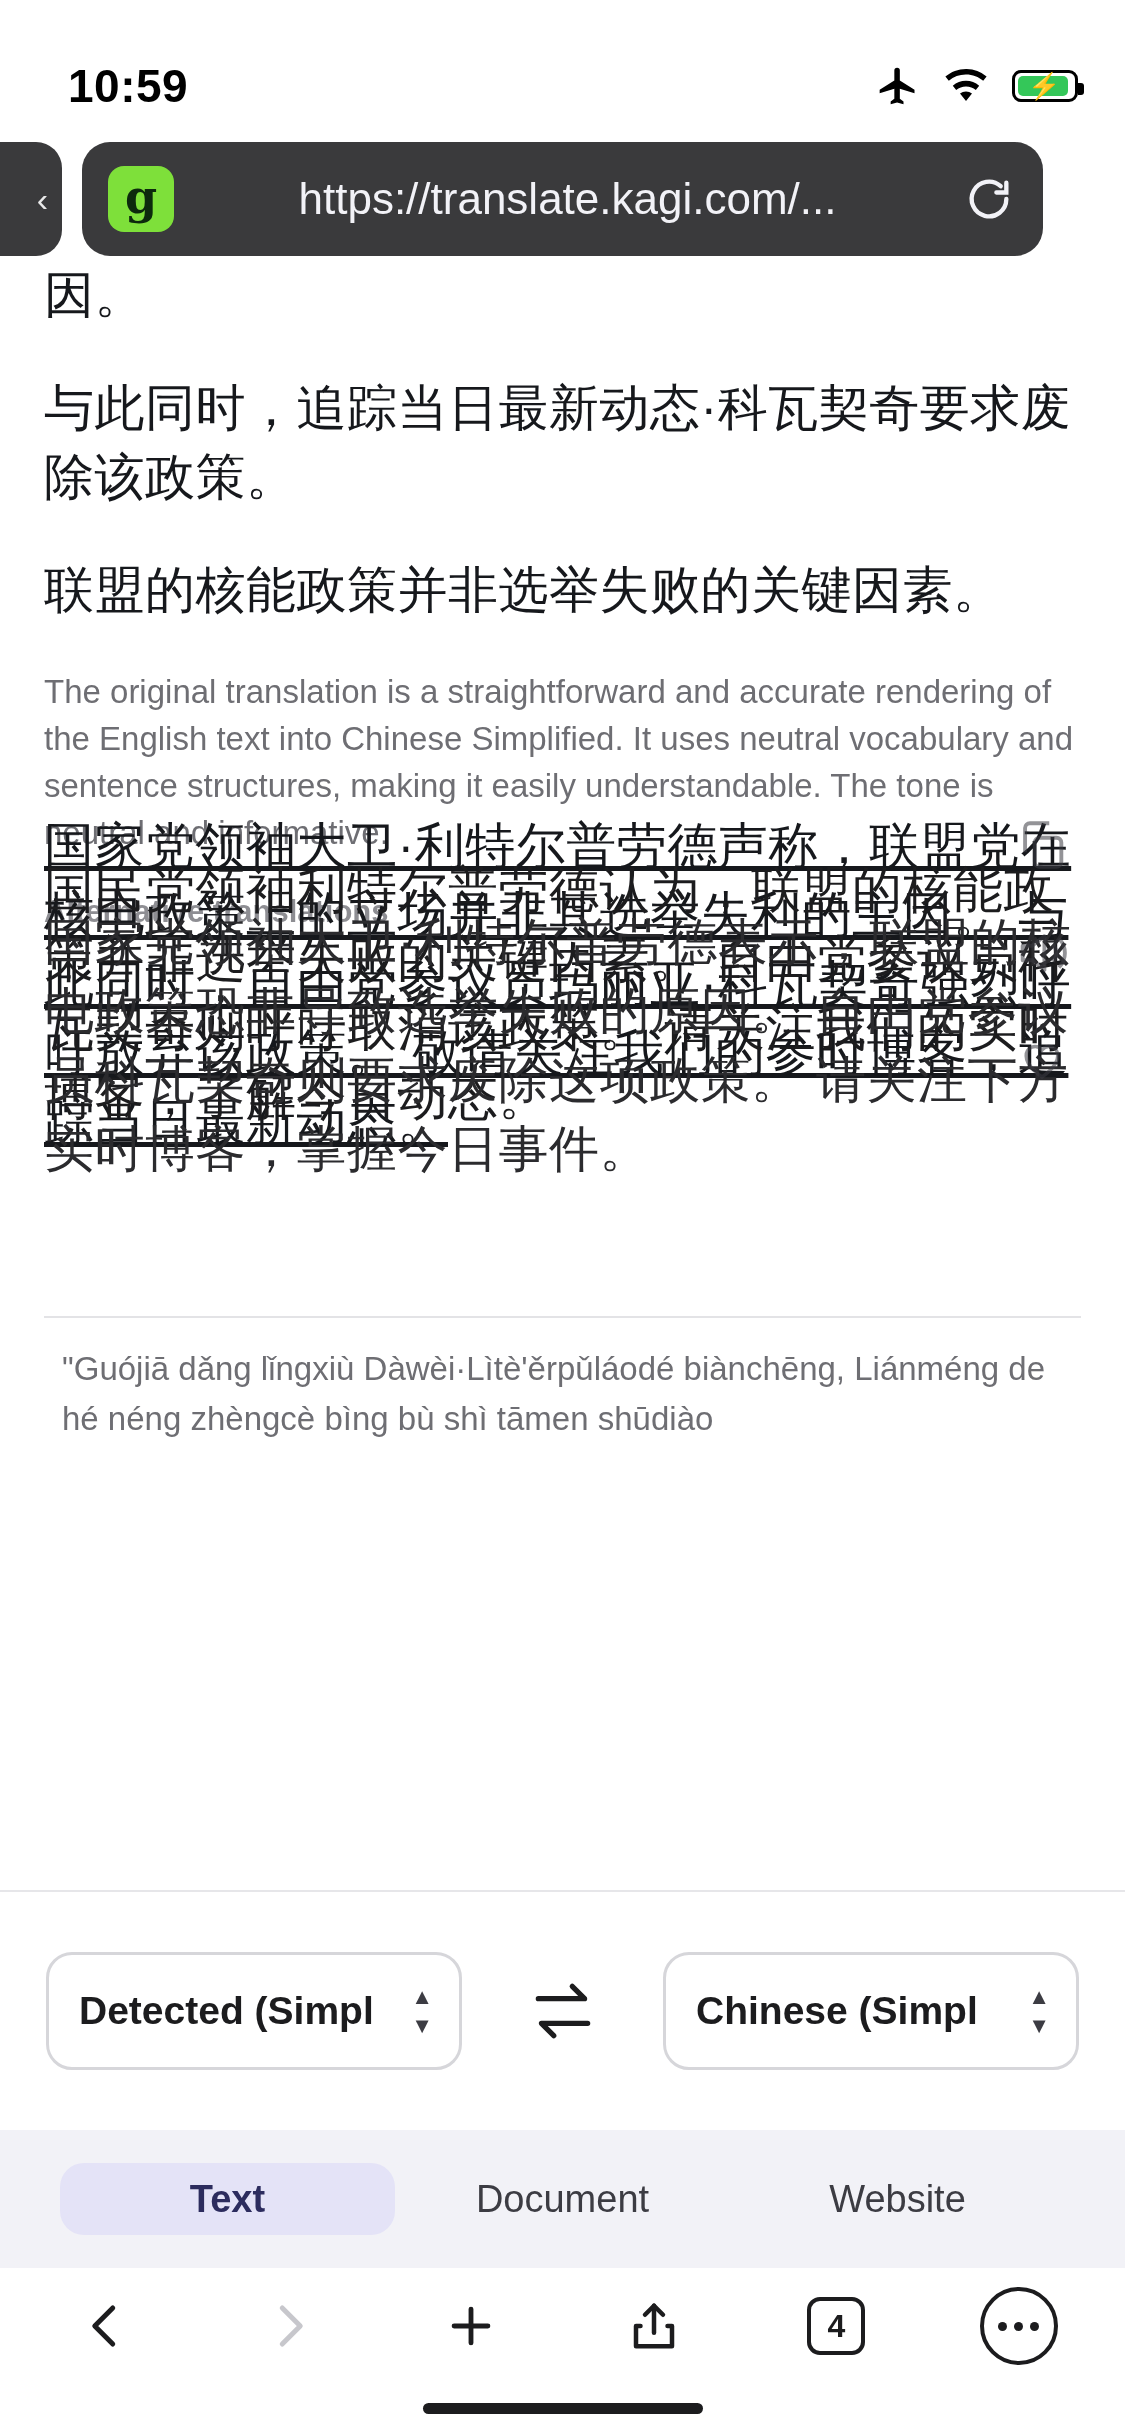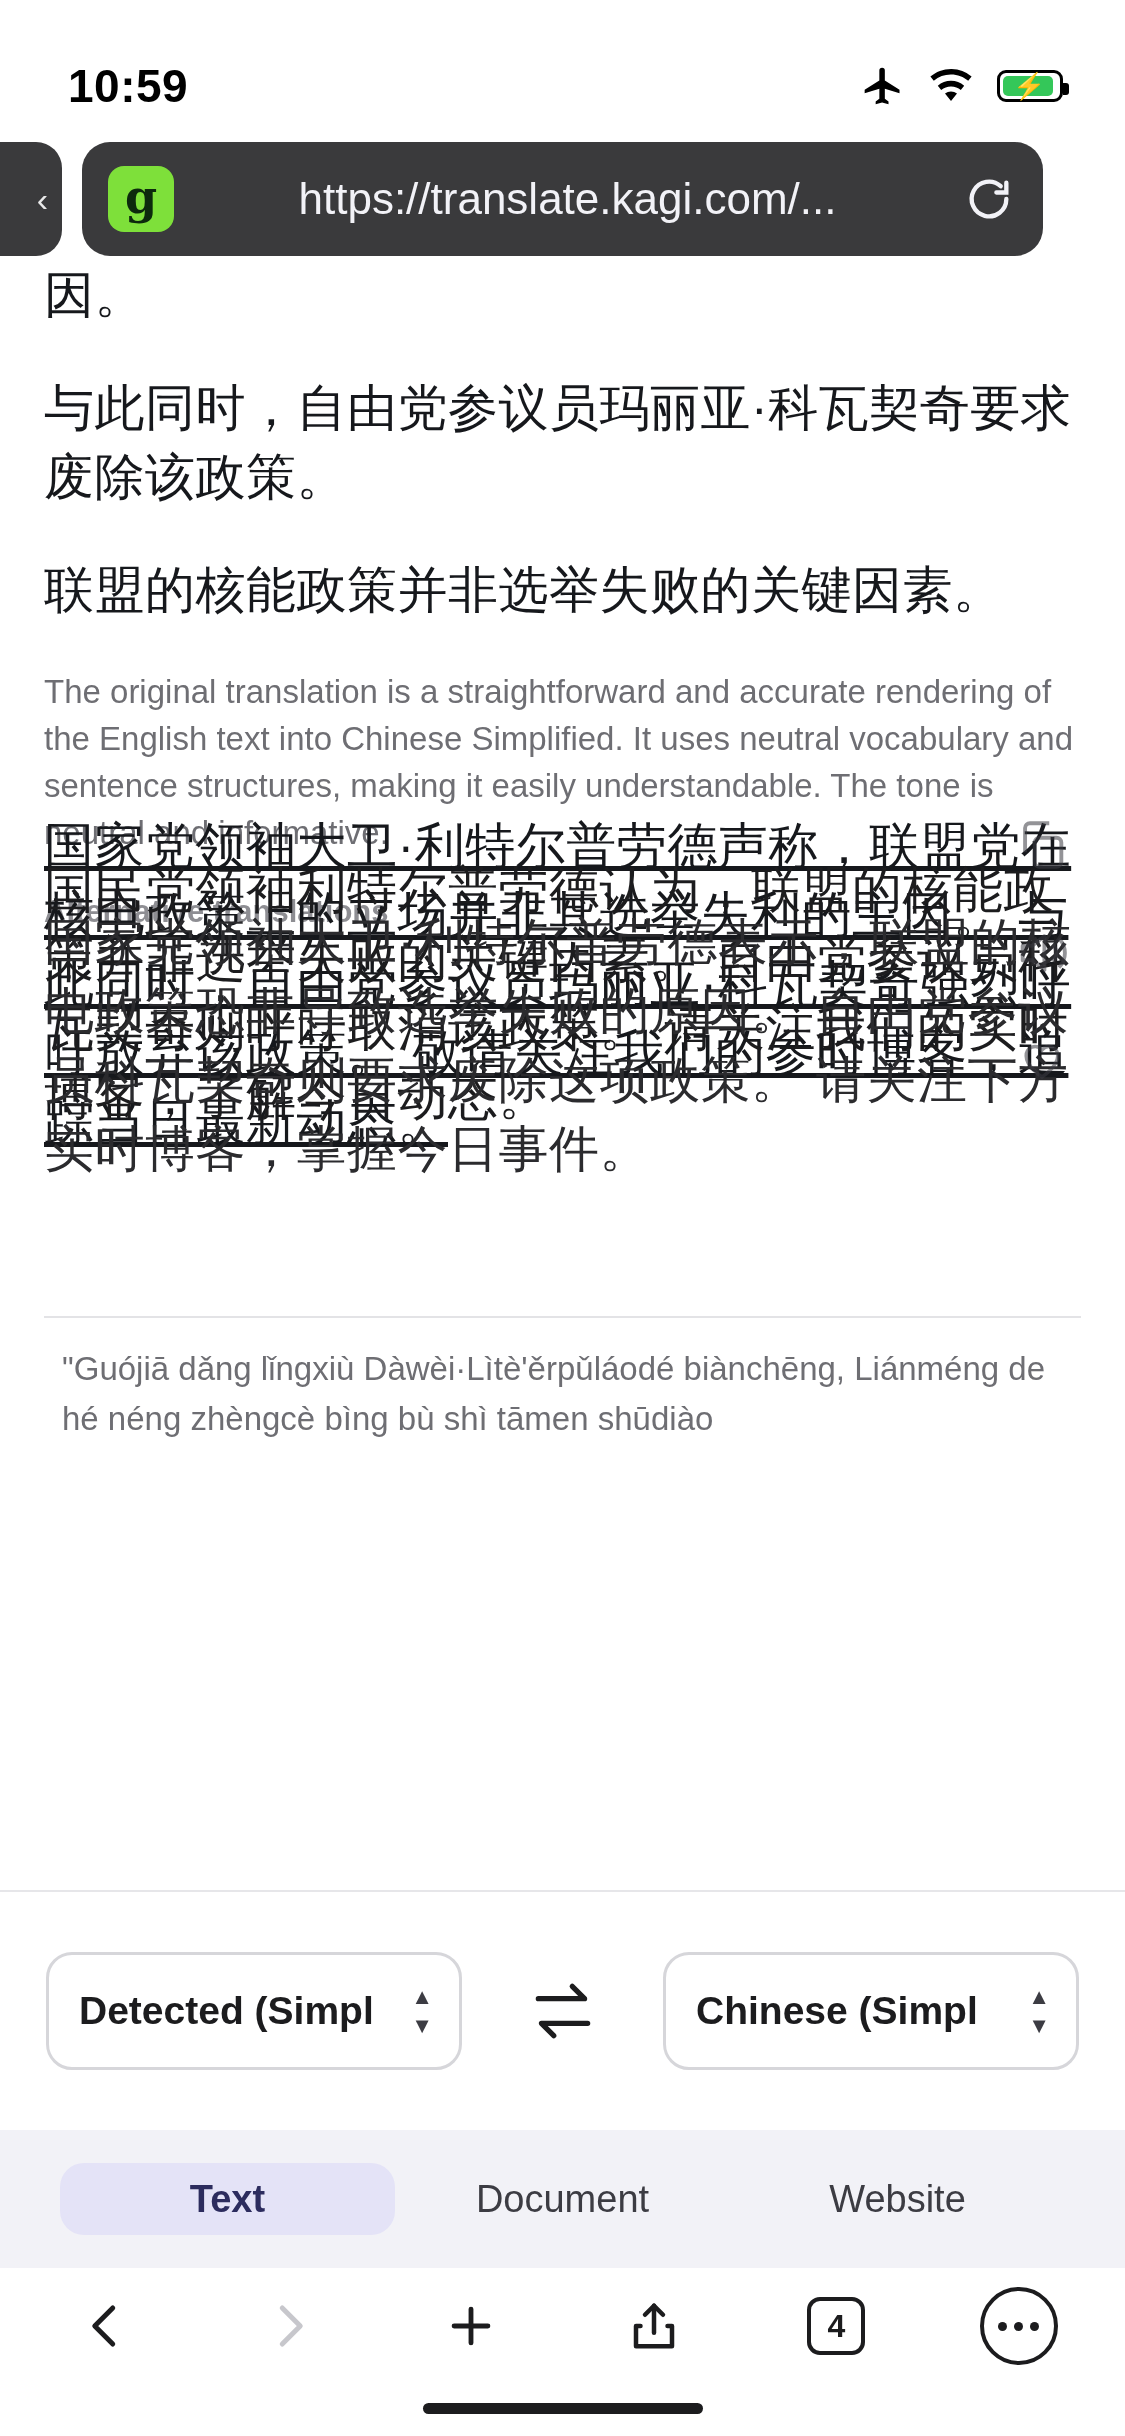--- a/index.html
+++ b/index.html
@@ -13,21 +13,21 @@
   body { position: relative; }
 
   
   .statusbar {
     position: absolute;
     top: 0; left: 0; right: 0;
     height: 132px;
     display: flex;
     align-items: center;
     justify-content: space-between;
-    padding: 40px 62px 0 68px;
+    padding: 40px 47px 0 68px;
   }
   .status-time {
     font-size: 46px;
     font-weight: 600;
     letter-spacing: 0.5px;
     color: #000;
   }
   .status-right {
     display: flex;
     align-items: center;
@@ -396,21 +396,21 @@
       </svg>
     </span>
   </div>
 </div>
 
 <div class="page">
   <div class="content">
 
     <div class="zh-main">
       <p>联盟的核能政策并不是他们了输掉选举的原因。</p>
-      <p>与此同时，自由党参议员玛丽亚·科瓦契奇要求废除该政策。</p>
+      <p>与此同时，追踪当日最新动态·科瓦契奇要求废除该政策。</p>
       <p>联盟的核能政策并非选举失败的关键因素。</p>
     </div>
 
     <div class="quality-note">The original translation is a straightforward and accurate rendering of the English text into Chinese Simplified. It uses neutral vocabulary and sentence structures, making it easily understandable. The tone is neutral and informative.</div>
 
     <div class="alt-heading">Alternative translations</div>
 
     <div class="overlap-zone">
       <div class="overlap-layer layer-a">国家党领袖大卫·利特尔普劳德声称，联盟党在核电政策上的立场并非其选举失利的主因。 与此同时，自由党参议员玛丽亚·科瓦契奇强烈呼吁放弃该政策。 敬请关注我们的参时博客，追踪当日最新动态。</div>
       <div class="overlap-layer layer-b">国民党领袖利特尔普劳德认为，联盟的核能政策并非选举失败的关键因素。 自由党参议员科瓦契奇则呼吁取消该政策。 请关注我们的实时博客，了解今日动态。</div>

